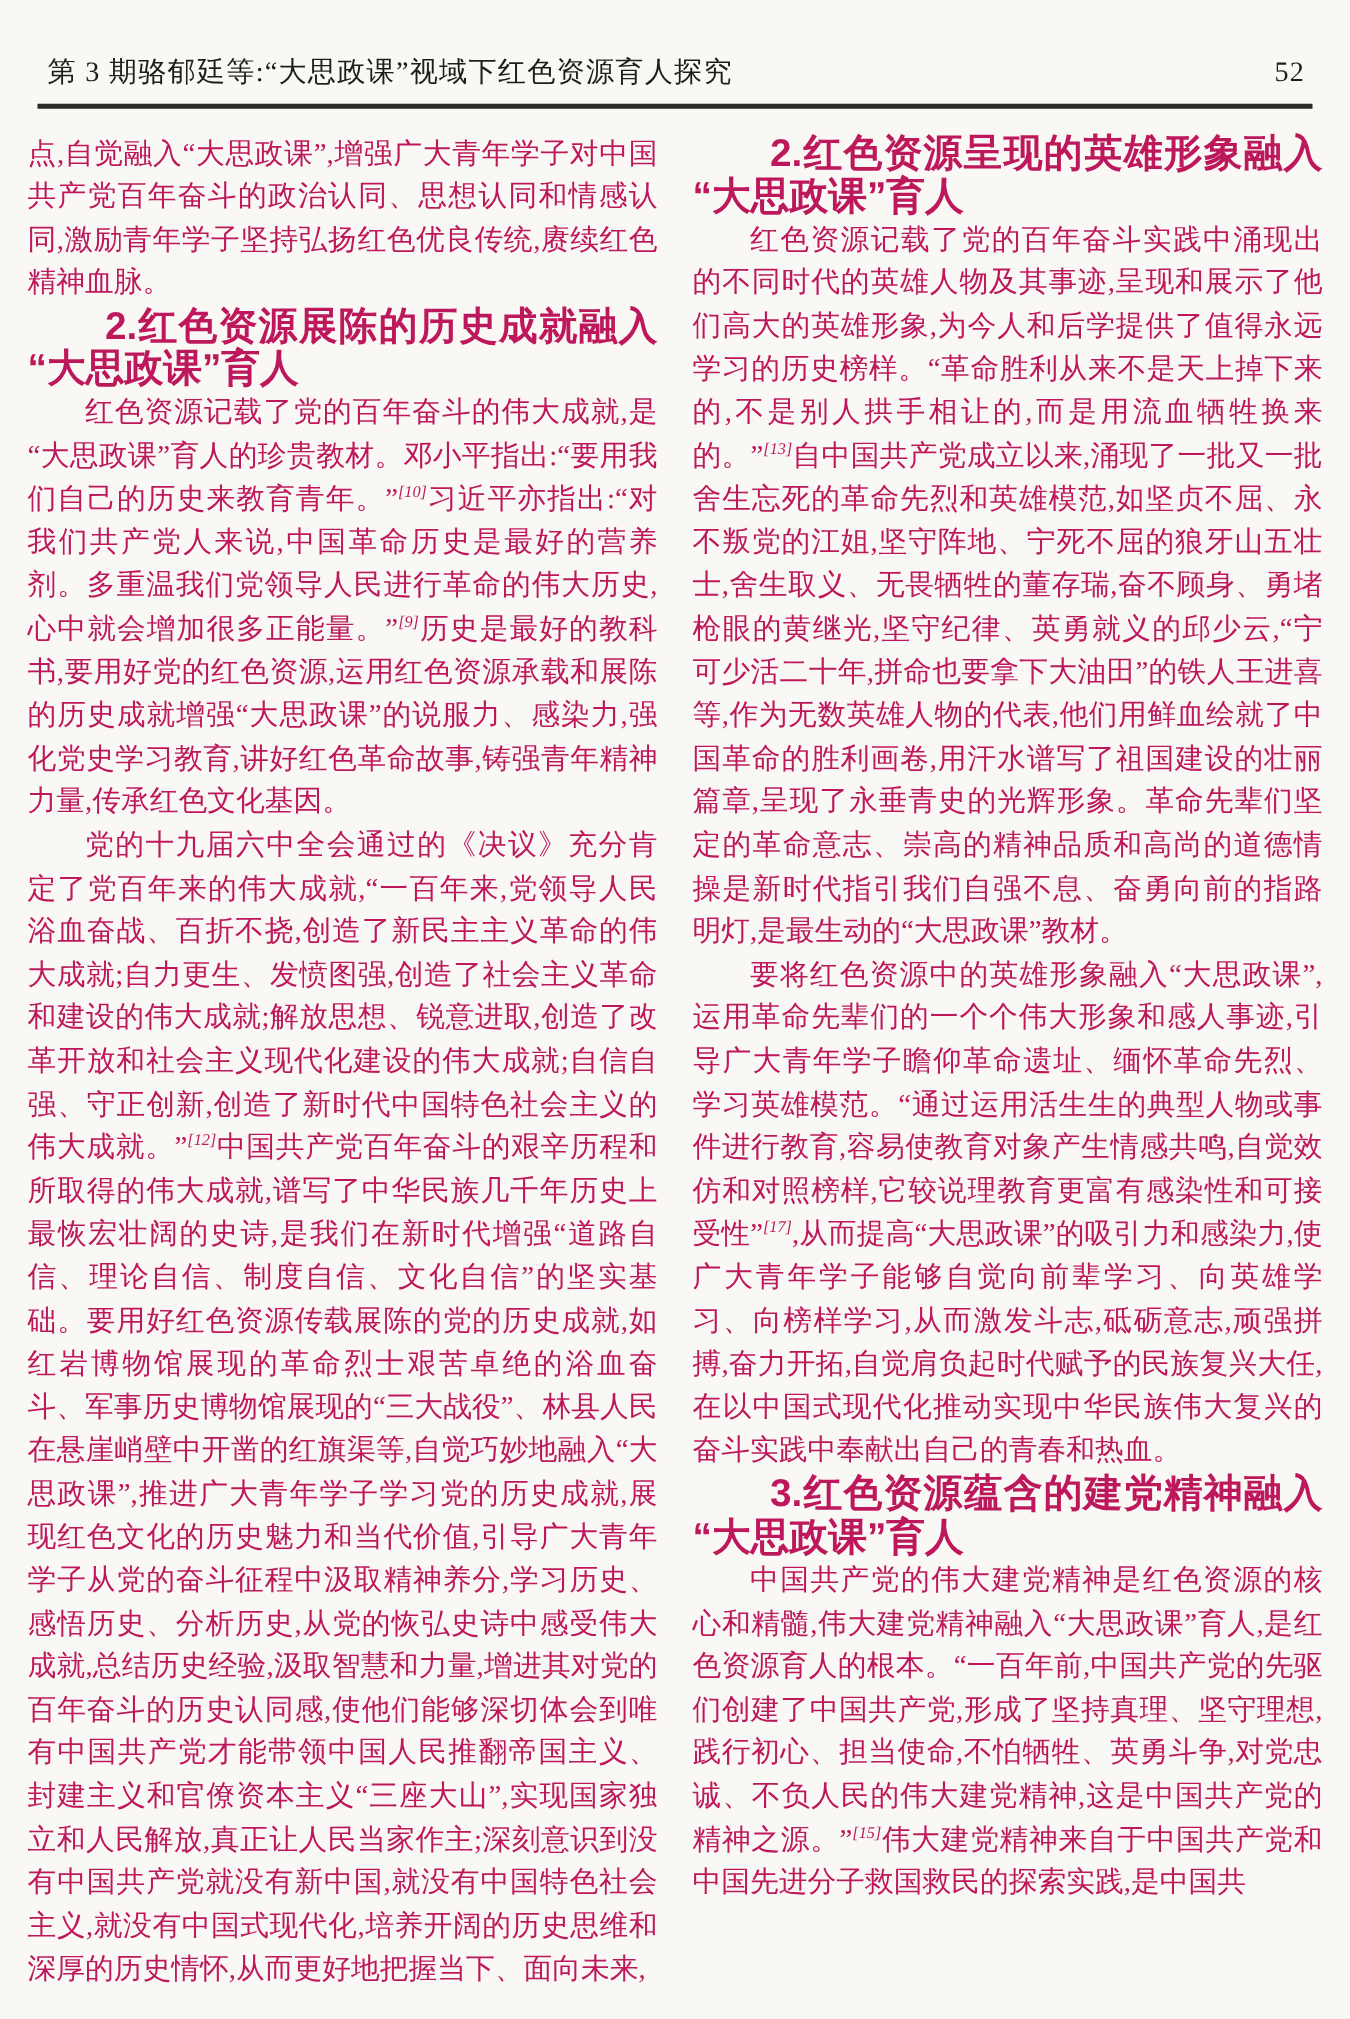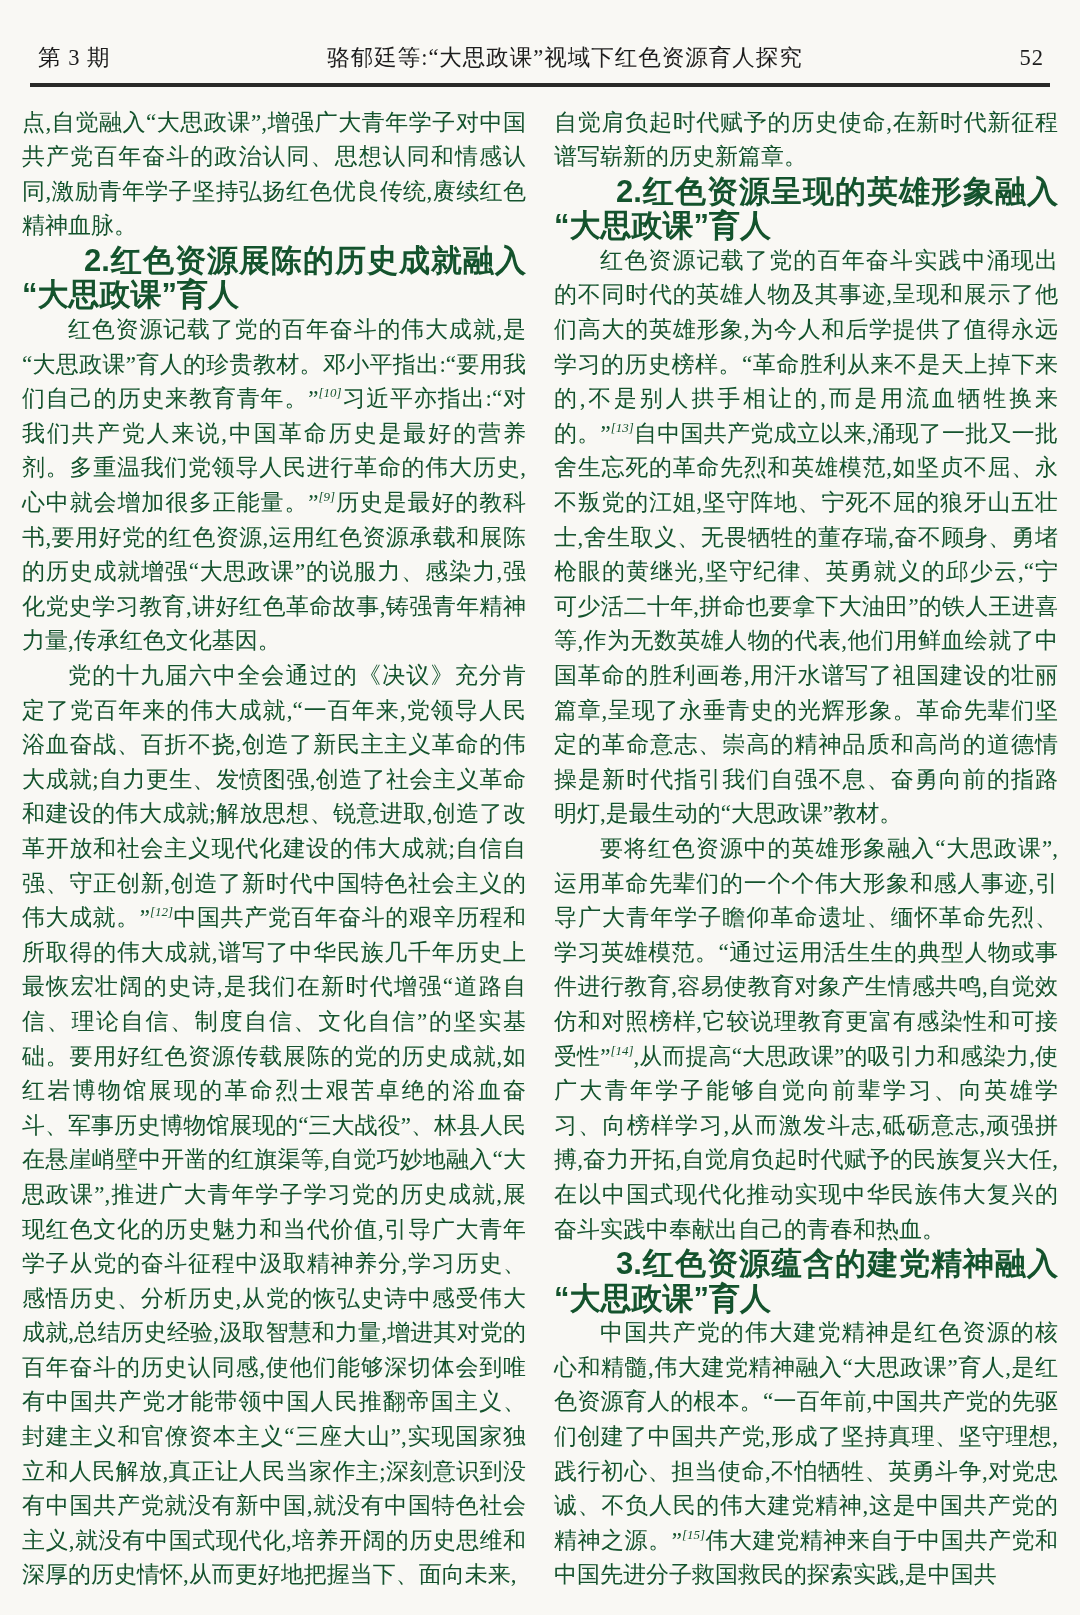--- a/index.html
+++ b/index.html
@@ -22,21 +22,21 @@
   .page-header {
     display: flex;
     align-items: baseline;
     padding: 42px 16px 10px 18px;
     font-size: 22.5px;
     letter-spacing: 1px;
   }
   .issue-label { white-space: nowrap; }
   .running-title {
     flex: 1;
-    text-align: center;
+    text-align: left;
     white-space: nowrap;
   }
   .page-number { white-space: nowrap; }
   .header-rule {
     height: 3.5px;
     background: #2a2a28;
     margin: 0 10px;
   }
   .columns {
     display: flex;
@@ -48,21 +48,21 @@
     min-width: 0;
   }
   .col p {
     margin: 0;
     font-size: 23px;
     line-height: 34.6px;
     text-align: justify;
     text-align-last: left;
     text-indent: 2em;
     word-break: break-all;
-    color: #14532d;
+    color: #be185d;
   }
   .col p.cont {
     text-indent: 0;
   }
   .col p.heading {
     font-family: "Liberation Sans", "DejaVu Sans", sans-serif;
     font-weight: 700;
     font-size: 31px;
   }
   sup.ref {
@@ -89,23 +89,22 @@
   <main class="columns">
 
     <div class="col">
       <p class="cont">点,自觉融入“大思政课”,增强广大青年学子对中国共产党百年奋斗的政治认同、思想认同和情感认同,激励青年学子坚持弘扬红色优良传统,赓续红色精神血脉。</p>
       <p class="heading">2.红色资源展陈的历史成就融入“大思政课”育人</p>
       <p>红色资源记载了党的百年奋斗的伟大成就,是“大思政课”育人的珍贵教材。邓小平指出:“要用我们自己的历史来教育青年。”<sup class="ref">[10]</sup>习近平亦指出:“对我们共产党人来说,中国革命历史是最好的营养剂。多重温我们党领导人民进行革命的伟大历史,心中就会增加很多正能量。”<sup class="ref">[9]</sup>历史是最好的教科书,要用好党的红色资源,运用红色资源承载和展陈的历史成就增强“大思政课”的说服力、感染力,强化党史学习教育,讲好红色革命故事,铸强青年精神力量,传承红色文化基因。</p>
       <p>党的十九届六中全会通过的《决议》充分肯定了党百年来的伟大成就,“一百年来,党领导人民浴血奋战、百折不挠,创造了新民主主义革命的伟大成就;自力更生、发愤图强,创造了社会主义革命和建设的伟大成就;解放思想、锐意进取,创造了改革开放和社会主义现代化建设的伟大成就;自信自强、守正创新,创造了新时代中国特色社会主义的伟大成就。”<sup class="ref">[12]</sup>中国共产党百年奋斗的艰辛历程和所取得的伟大成就,谱写了中华民族几千年历史上最恢宏壮阔的史诗,是我们在新时代增强“道路自信、理论自信、制度自信、文化自信”的坚实基础。要用好红色资源传载展陈的党的历史成就,如红岩博物馆展现的革命烈士艰苦卓绝的浴血奋斗、军事历史博物馆展现的“三大战役”、林县人民在悬崖峭壁中开凿的红旗渠等,自觉巧妙地融入“大思政课”,推进广大青年学子学习党的历史成就,展现红色文化的历史魅力和当代价值,引导广大青年学子从党的奋斗征程中汲取精神养分,学习历史、感悟历史、分析历史,从党的恢弘史诗中感受伟大成就,总结历史经验,汲取智慧和力量,增进其对党的百年奋斗的历史认同感,使他们能够深切体会到唯有中国共产党才能带领中国人民推翻帝国主义、封建主义和官僚资本主义“三座大山”,实现国家独立和人民解放,真正让人民当家作主;深刻意识到没有中国共产党就没有新中国,就没有中国特色社会主义,就没有中国式现代化,培养开阔的历史思维和深厚的历史情怀,从而更好地把握当下、面向未来,</p>
     </div>
 
     <div class="col">
-      <p class="cont">自觉肩负起时代赋予的历史使命,在新时代新征程谱写崭新的历史新篇章。</p>
       <p class="heading">2.红色资源呈现的英雄形象融入“大思政课”育人</p>
       <p>红色资源记载了党的百年奋斗实践中涌现出的不同时代的英雄人物及其事迹,呈现和展示了他们高大的英雄形象,为今人和后学提供了值得永远学习的历史榜样。“革命胜利从来不是天上掉下来的,不是别人拱手相让的,而是用流血牺牲换来的。”<sup class="ref">[13]</sup>自中国共产党成立以来,涌现了一批又一批舍生忘死的革命先烈和英雄模范,如坚贞不屈、永不叛党的江姐,坚守阵地、宁死不屈的狼牙山五壮士,舍生取义、无畏牺牲的董存瑞,奋不顾身、勇堵枪眼的黄继光,坚守纪律、英勇就义的邱少云,“宁可少活二十年,拼命也要拿下大油田”的铁人王进喜等,作为无数英雄人物的代表,他们用鲜血绘就了中国革命的胜利画卷,用汗水谱写了祖国建设的壮丽篇章,呈现了永垂青史的光辉形象。革命先辈们坚定的革命意志、崇高的精神品质和高尚的道德情操是新时代指引我们自强不息、奋勇向前的指路明灯,是最生动的“大思政课”教材。</p>
-      <p>要将红色资源中的英雄形象融入“大思政课”,运用革命先辈们的一个个伟大形象和感人事迹,引导广大青年学子瞻仰革命遗址、缅怀革命先烈、学习英雄模范。“通过运用活生生的典型人物或事件进行教育,容易使教育对象产生情感共鸣,自觉效仿和对照榜样,它较说理教育更富有感染性和可接受性”<sup class="ref">[14]</sup>,从而提高“大思政课”的吸引力和感染力,使广大青年学子能够自觉向前辈学习、向英雄学习、向榜样学习,从而激发斗志,砥砺意志,顽强拼搏,奋力开拓,自觉肩负起时代赋予的民族复兴大任,在以中国式现代化推动实现中华民族伟大复兴的奋斗实践中奉献出自己的青春和热血。</p>
+      <p>要将红色资源中的英雄形象融入“大思政课”,运用革命先辈们的一个个伟大形象和感人事迹,引导广大青年学子瞻仰革命遗址、缅怀革命先烈、学习英雄模范。“通过运用活生生的典型人物或事件进行教育,容易使教育对象产生情感共鸣,自觉效仿和对照榜样,它较说理教育更富有感染性和可接受性”<sup class="ref">[17]</sup>,从而提高“大思政课”的吸引力和感染力,使广大青年学子能够自觉向前辈学习、向英雄学习、向榜样学习,从而激发斗志,砥砺意志,顽强拼搏,奋力开拓,自觉肩负起时代赋予的民族复兴大任,在以中国式现代化推动实现中华民族伟大复兴的奋斗实践中奉献出自己的青春和热血。</p>
       <p class="heading">3.红色资源蕴含的建党精神融入“大思政课”育人</p>
       <p>中国共产党的伟大建党精神是红色资源的核心和精髓,伟大建党精神融入“大思政课”育人,是红色资源育人的根本。“一百年前,中国共产党的先驱们创建了中国共产党,形成了坚持真理、坚守理想,践行初心、担当使命,不怕牺牲、英勇斗争,对党忠诚、不负人民的伟大建党精神,这是中国共产党的精神之源。”<sup class="ref">[15]</sup>伟大建党精神来自于中国共产党和中国先进分子救国救民的探索实践,是中国共</p>
     </div>
 
   </main>
 
 </div>
 
 </body></html>

